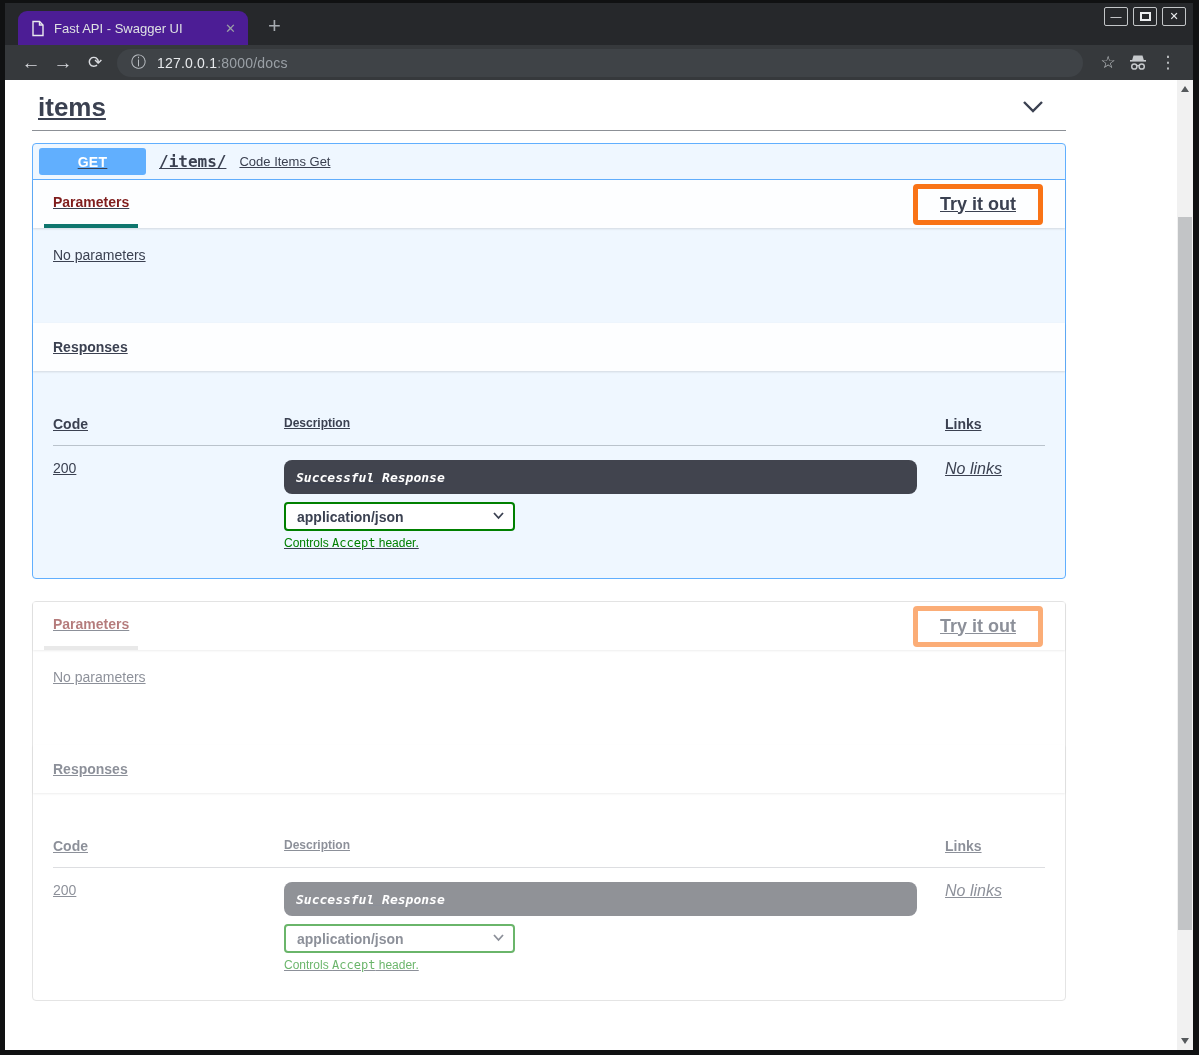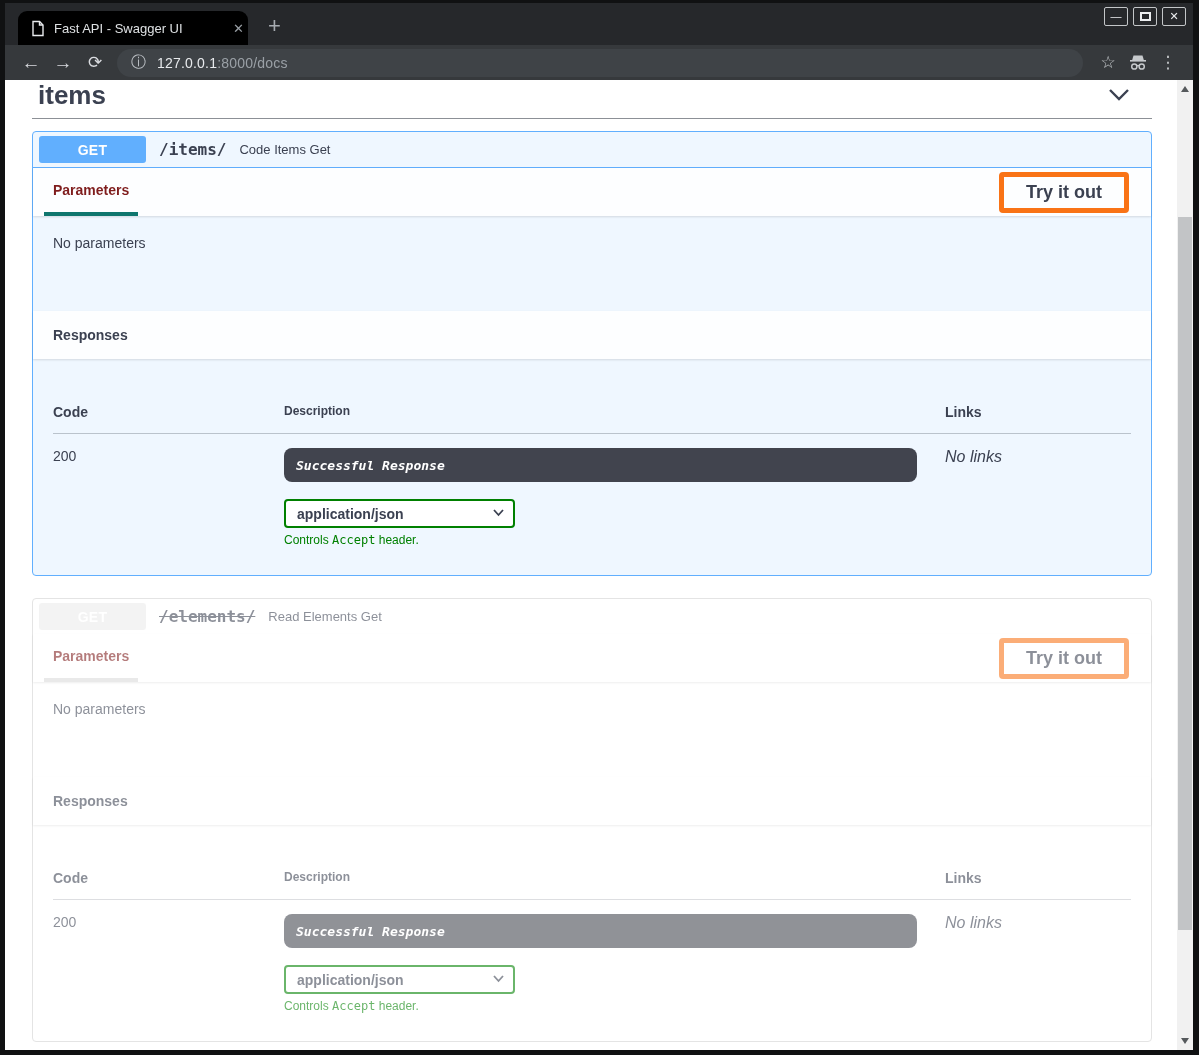--- a/index.html
+++ b/index.html
@@ -5,21 +5,21 @@
   * { box-sizing: border-box; margin: 0; padding: 0; }
   html,body { width:1199px; height:1055px; }
   body { font-family:"Liberation Sans",sans-serif; background:#101112; position:relative; overflow:hidden; }
 
   .window { position:absolute; inset:0; border-left:5px solid #101112; border-right:6px solid #101112;
             border-bottom:5px solid #101112; border-top:3px solid #101112;
             display:flex; flex-direction:column; background:#fff; }
 
   
   .tabstrip { height:42px; background:#26282b; display:flex; align-items:flex-end; padding-left:13px; position:relative; flex:none; }
-  .tab { width:230px; height:34px; background:#000000; border-radius:9px 9px 0 0; display:flex; align-items:center; padding:0 0 0 13px; gap:9px; }
+  .tab { width:230px; height:34px; background:#4c1d95; border-radius:9px 9px 0 0; display:flex; align-items:center; padding:0 8px 0 13px; gap:9px; }
   .favicon-doc { flex:none; }
   .tab-title { color:#dee1e3; font-size:13px; flex:1; white-space:nowrap; overflow:hidden; }
   .tab-close { color:#9aa0a6; font-size:13px; padding:0 4px; }
   .newtab { color:#a6abb0; font-size:22px; line-height:22px; margin:0 0 8px 20px; }
   .win-controls { position:absolute; top:4px; right:7px; display:flex; gap:5px; }
   .win-btn { width:24px; height:19px; border:1px solid #c3c6c8; border-radius:2px; color:#eceef0;
              display:flex; align-items:center; justify-content:center; font-size:11px; line-height:11px; background:transparent; }
   .maximize-glyph { width:11px; height:9px; border:2px solid #eceef0; display:block; }
 
   .toolbar { height:35px; background:#36393c; display:flex; align-items:center; padding:0 10px; flex:none; }
@@ -35,21 +35,21 @@
   .incognito-badge { width:30px; display:flex; justify-content:center; }
 
   
   .content { flex:1; background:#fff; position:relative; overflow:hidden; }
   .scrollbar { position:absolute; top:0; right:0; bottom:0; width:16px; background:#f1f1f1; }
   .scroll-thumb { position:absolute; top:137px; left:1px; width:14px; height:713px; background:#c2c4c6; }
   .scroll-arrow { position:absolute; left:4px; width:0; height:0; border-left:4px solid transparent; border-right:4px solid transparent; }
   .scroll-up { top:6px; border-bottom:6px solid #55595c; }
   .scroll-down { bottom:6px; border-top:6px solid #55595c; }
 
-  .swagger { width:1120px; margin-left:27px; color:#3b4151; }
+  .swagger { width:1034px; margin-left:27px; padding-top:12px; color:#3b4151;text-decoration:underline; }
 
   .section-head { display:flex; align-items:center; justify-content:space-between; padding:0 22px 0 6px; }
   .section-title { font-size:26px; font-weight:bold; line-height:30px; color:#3b4151; }
   .section-hr { border:none; border-top:1px solid #8c9096; margin-top:8px; }
 
   
   .opblock { border-radius:4px; margin-top:12px; }
   .opblock.get { border:1px solid #61affe; background:#eff7ff; }
   .opblock.deprecated { border:1px solid #e4e4e4; background:#fff; margin-top:22px; }
   .dep-inner { opacity:.58; }
@@ -81,21 +81,21 @@
   .resp-grid { display:grid; grid-template-columns:231px 661px 1fr; }
   .resp-head { font-weight:bold; color:#3b4151; padding-bottom:13px; border-bottom:1px solid rgba(89,96,109,.35);margin-top:27px; }
   .code-h, .links-h { font-size:14px; }
   .desc-h { font-size:12px; }
   .resp-cell { padding-top:14px; }
   .code-cell { font-size:14px; }
   .resp-box { width:633px; height:34px; background:#41444e; border-radius:8px; color:#fff; display:flex; align-items:center;
               padding:0 12px; font-family:"DejaVu Sans Mono",monospace; font-style:italic; font-weight:bold; font-size:13px; }
   .links-cell { font-style:italic; font-size:16px; color:#3b4151; }
 
-  .media-row { margin-top:17px; }
+  .media-row { margin-top:8px; }
   .select-wrap { position:relative; width:231px; }
   select.media { width:231px; height:29px; border:2px solid #008000; border-radius:4px; background:#fff; font-weight:bold;
                  font-size:14px; color:#3b4151; padding:0 28px 0 11px; appearance:none; -webkit-appearance:none;
                  -moz-appearance:none; font-family:"Liberation Sans",sans-serif; }
   .select-chevron { position:absolute; right:11px; top:10px; pointer-events:none; }
   .accept-msg { margin-top:5px; font-size:12px; color:#008000; }
   .accept-msg code { font-family:"DejaVu Sans Mono",monospace; font-size:12px; }
 </style>
 </head>
 <body>
@@ -194,25 +194,20 @@
                 <div class="accept-msg"><span>Controls </span><code>Accept</code><span> header.</span></div>
               </div>
             </div>
             <div class="resp-cell links-cell">No links</div>
           </div>
         </div>
       </div>
 
       <div class="opblock deprecated">
         <div class="dep-inner">
-          <div class="summary">
-            <span class="method">GET</span>
-            <span class="path">/elements/</span>
-            <span class="summary-desc">Read Elements Get</span>
-          </div>
 
           <div class="sec-header">
             <span class="tab-item">Parameters</span>
             <button class="try-btn">Try it out</button>
           </div>
           <div class="params-body">
             <span>No parameters</span>
           </div>
 
           <div class="sec-header">

